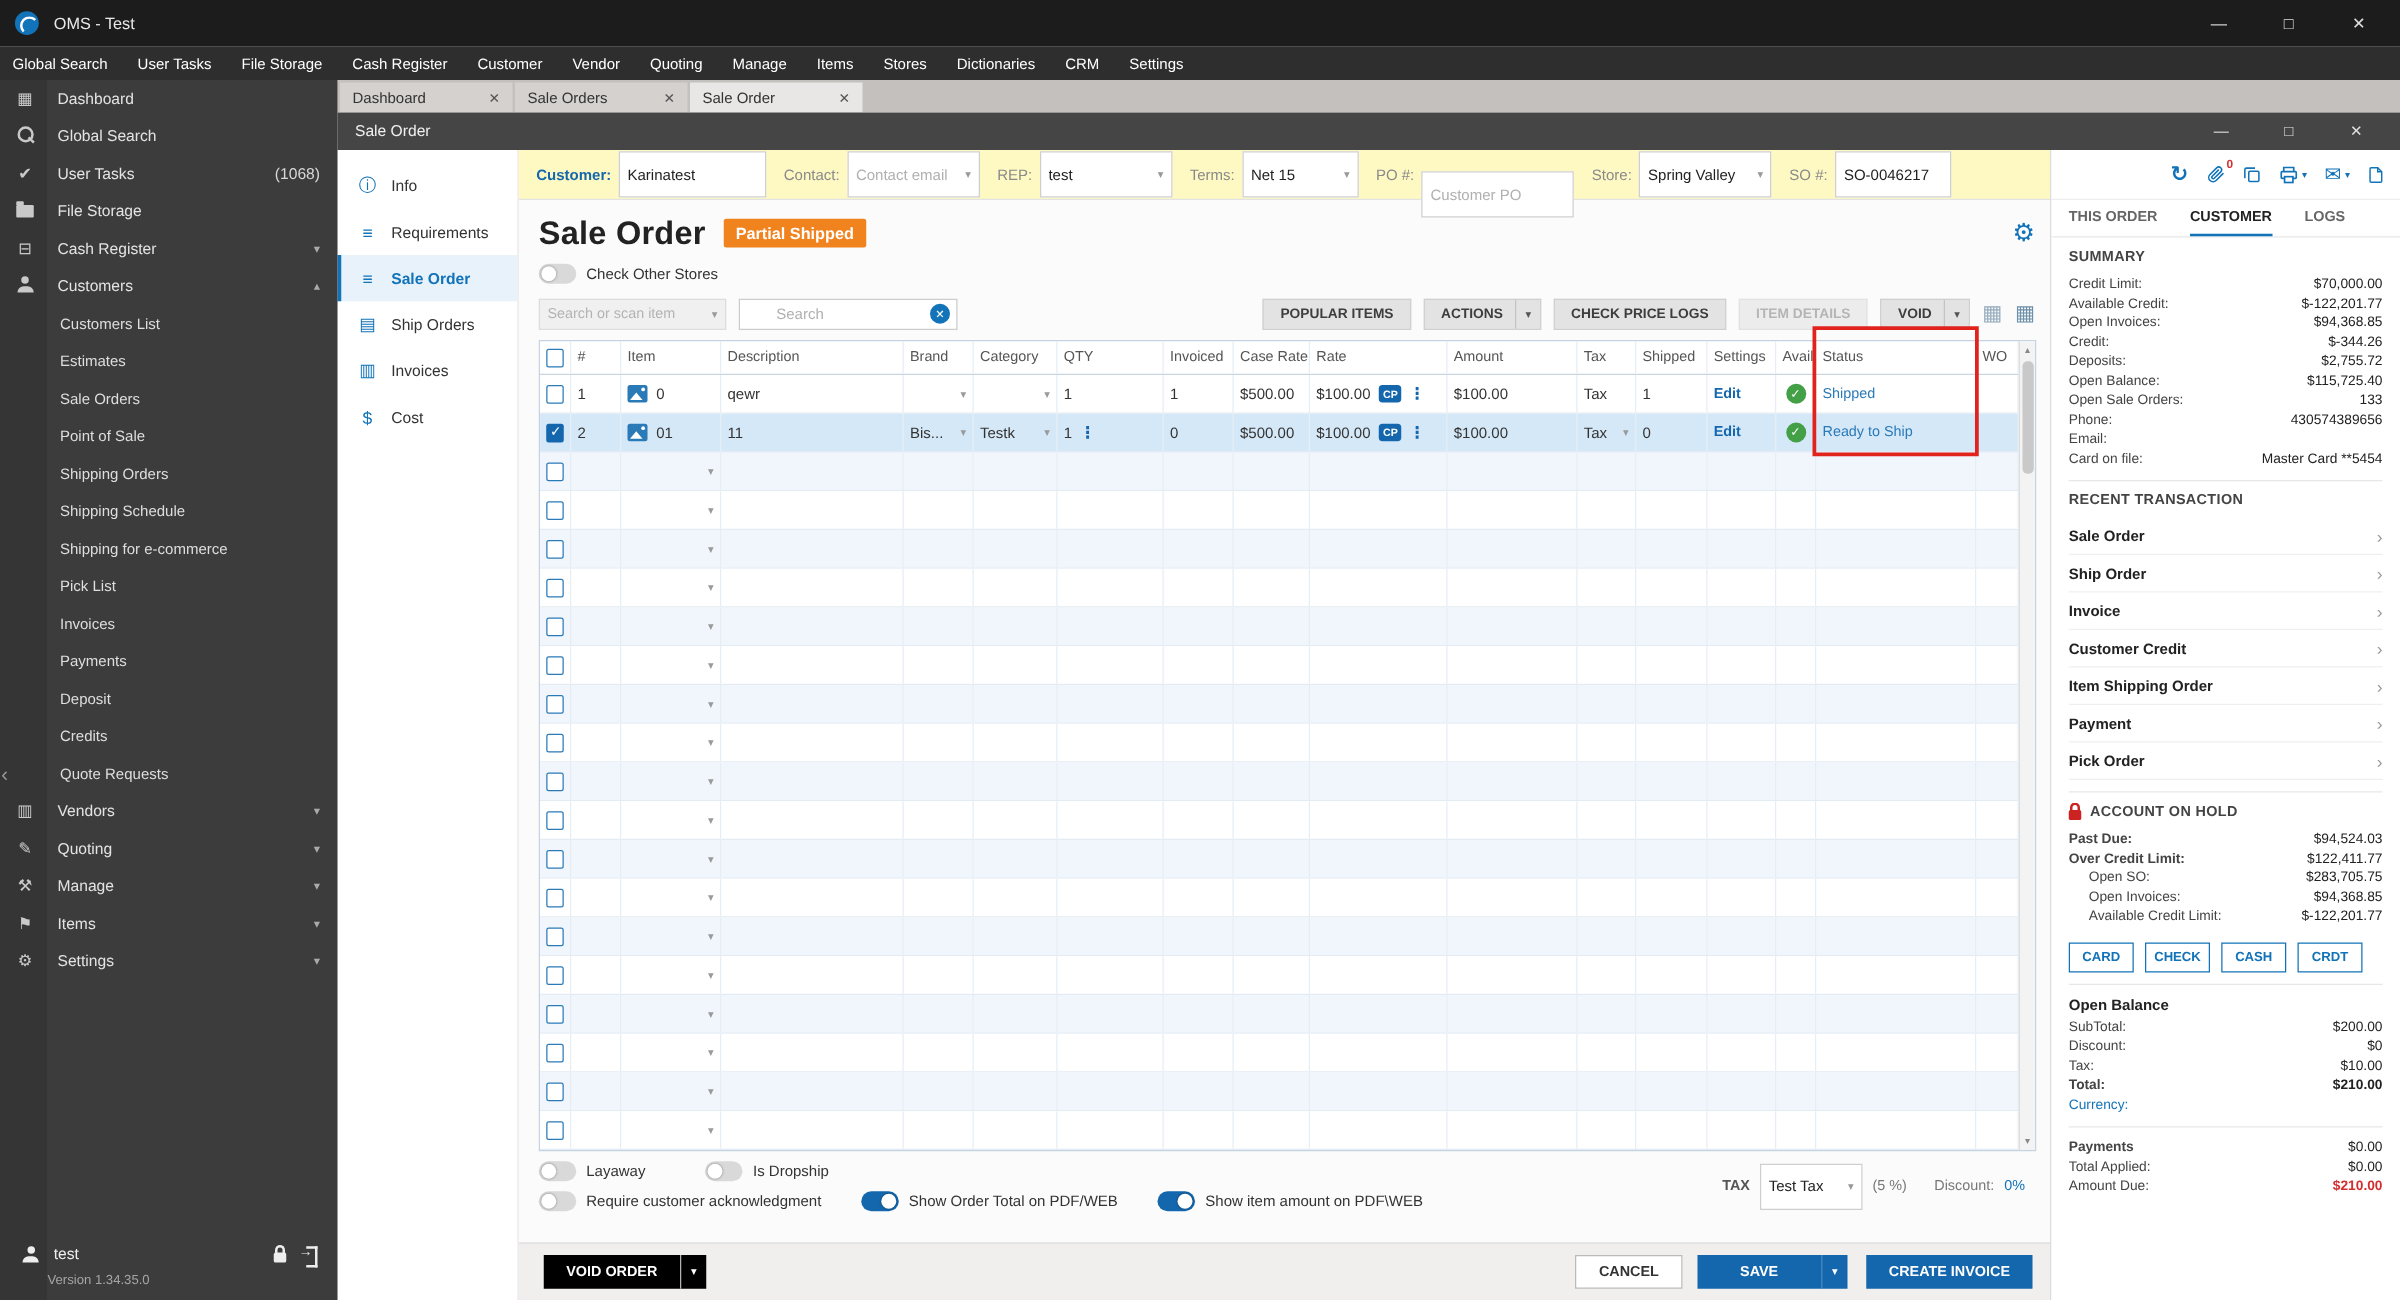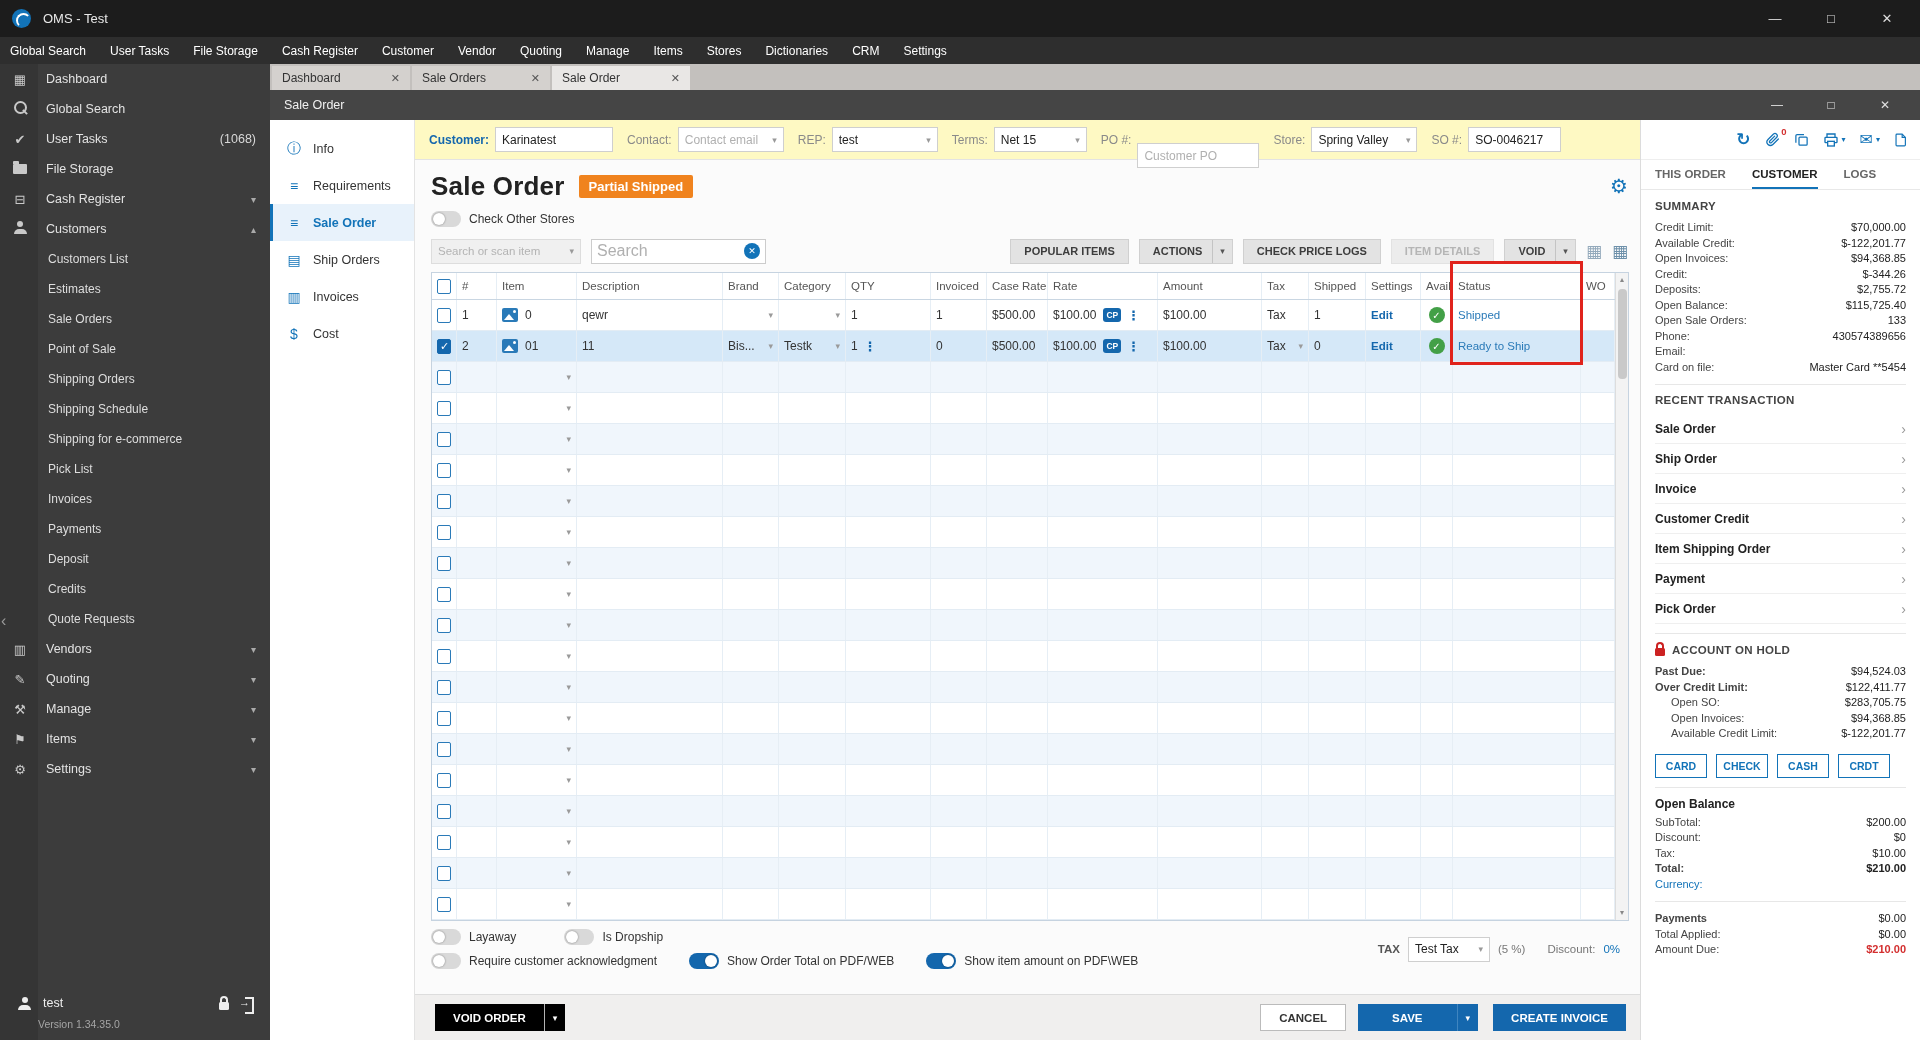--- a/index.html
+++ b/index.html
@@ -68,21 +68,21 @@
 .subnav-item { height:37px; display:flex; align-items:center; gap:10px; padding:0 12px; color:#333; font-size:12.5px; cursor:pointer; border-left:3px solid transparent; }
 .subnav-item .icon { color:#1273b8; width:18px; text-align:center; font-size:14px; flex:0 0 18px; }
 .subnav-item.active { background:#e8f2fb; border-left-color:#1273b8; color:#1273b8; font-weight:bold; }
 
 
 .center { flex:1; display:flex; flex-direction:column; min-width:0; background:#fbfbfb; }
 .form-row { height:40px; flex:0 0 40px; background:#fef9c3; border-bottom:1px solid #e3e3e3; display:flex; align-items:center; gap:14px; padding:0 12px 0 14px; }
 .field { display:flex; align-items:center; gap:6px; }
 .field label { color:#8a8a8a; font-size:12px; white-space:nowrap; }
 .field.customer label { color:#1467ad; font-weight:bold; }
-.fbox { height:25px; border:1px solid #cfcfcf; background:#fff; display:flex; align-items:center; padding:0 6px; font-size:12px; color:#222; gap:4px; }
+.fbox { height:37px; border:1px solid #cfcfcf; background:#fff; display:flex; align-items:center; padding:0 6px; font-size:12px; color:#222; gap:4px; }
 .fbox input { border:none; outline:none; width:100%; font:inherit; color:#222; background:transparent; }
 .fbox input::placeholder { color:#b0b0b0; }
 .fbox .chev { color:#999; font-size:9px; margin-left:auto; }
 .w115{width:118px;} .w105{width:106px;} .w92{width:93px;} .w120{width:122px;margin-top:32px;} .w80{width:82px;}
 
 .content { flex:1; display:flex; flex-direction:column; min-height:0; padding:8px 12px 0 16px; }
 .content-header { display:flex; align-items:center; height:36px; flex:0 0 36px; }
 .content-header h1 { font-size:26px; font-weight:600; color:#222; letter-spacing:.2px; }
 .badge-partial { background:#f0831e; color:#fff; font-size:13px; font-weight:bold; padding:4px 10px; margin-left:14px; border-radius:2px; }
 .gear { margin-left:auto; color:#1273b8; font-size:20px; cursor:pointer; }
@@ -92,21 +92,21 @@
 .toggle::after { content:""; position:absolute; width:12px; height:12px; border-radius:50%; background:#fff; top:2px; left:2px; box-shadow:0 0 2px rgba(0,0,0,.45); }
 .toggle.on { background:#1467ad; }
 .toggle.on::after { left:16px; }
 
 .search-row { display:flex; align-items:center; gap:10px; height:30px; flex:0 0 30px; margin-top:4px; }
 .scanbox { width:150px; height:25px; background:#f0f0f0; border:1px solid #ddd; display:flex; align-items:center; padding:0 6px; gap:4px; }
 .scanbox input { border:none; outline:none; background:transparent; width:100%; font-size:11.5px; color:#999; }
 .scanbox input::placeholder { color:#b3b3b3; }
 .scanbox .chev { color:#999; font-size:9px; }
 .searchbox { width:175px; height:25px; background:#fff; border:1px solid #ccc; display:flex; align-items:center; padding:0 5px; }
-.searchbox input { border:none; outline:none; width:100%; font-size:16px; }
+.searchbox input { border:none; outline:none; width:100%; font-size:12px;margin-left:24px; }
 .searchbox input::placeholder { color:#b0b0b0; }
 .clear { width:16px; height:16px; flex:0 0 16px; border-radius:50%; background:#1273b8; color:#fff; font-size:9px; display:flex; align-items:center; justify-content:center; cursor:pointer; }
 .tb-spacer { flex:1; }
 .tbtn { height:25px; background:#e3e3e3; border:1px solid #d0d0d0; color:#3d3d3d; font-size:11px; font-weight:bold; padding:0 13px; display:flex; align-items:center; cursor:pointer; white-space:nowrap; font-family:inherit; }
 .tbtn.split { padding-right:0; }
 .tbtn.split .chev { margin-left:10px; padding:0 7px; border-left:1px solid #c4c4c4; font-size:9px; align-self:stretch; display:flex; align-items:center; color:#555; }
 .tbtn.disabled { background:#ececec; color:#b5b5b5; border-color:#e2e2e2; }
 .gridico { font-size:17px; cursor:pointer; }
 .g1 { color:#93a9bb; } .g2 { color:#6d90aa; }
 

